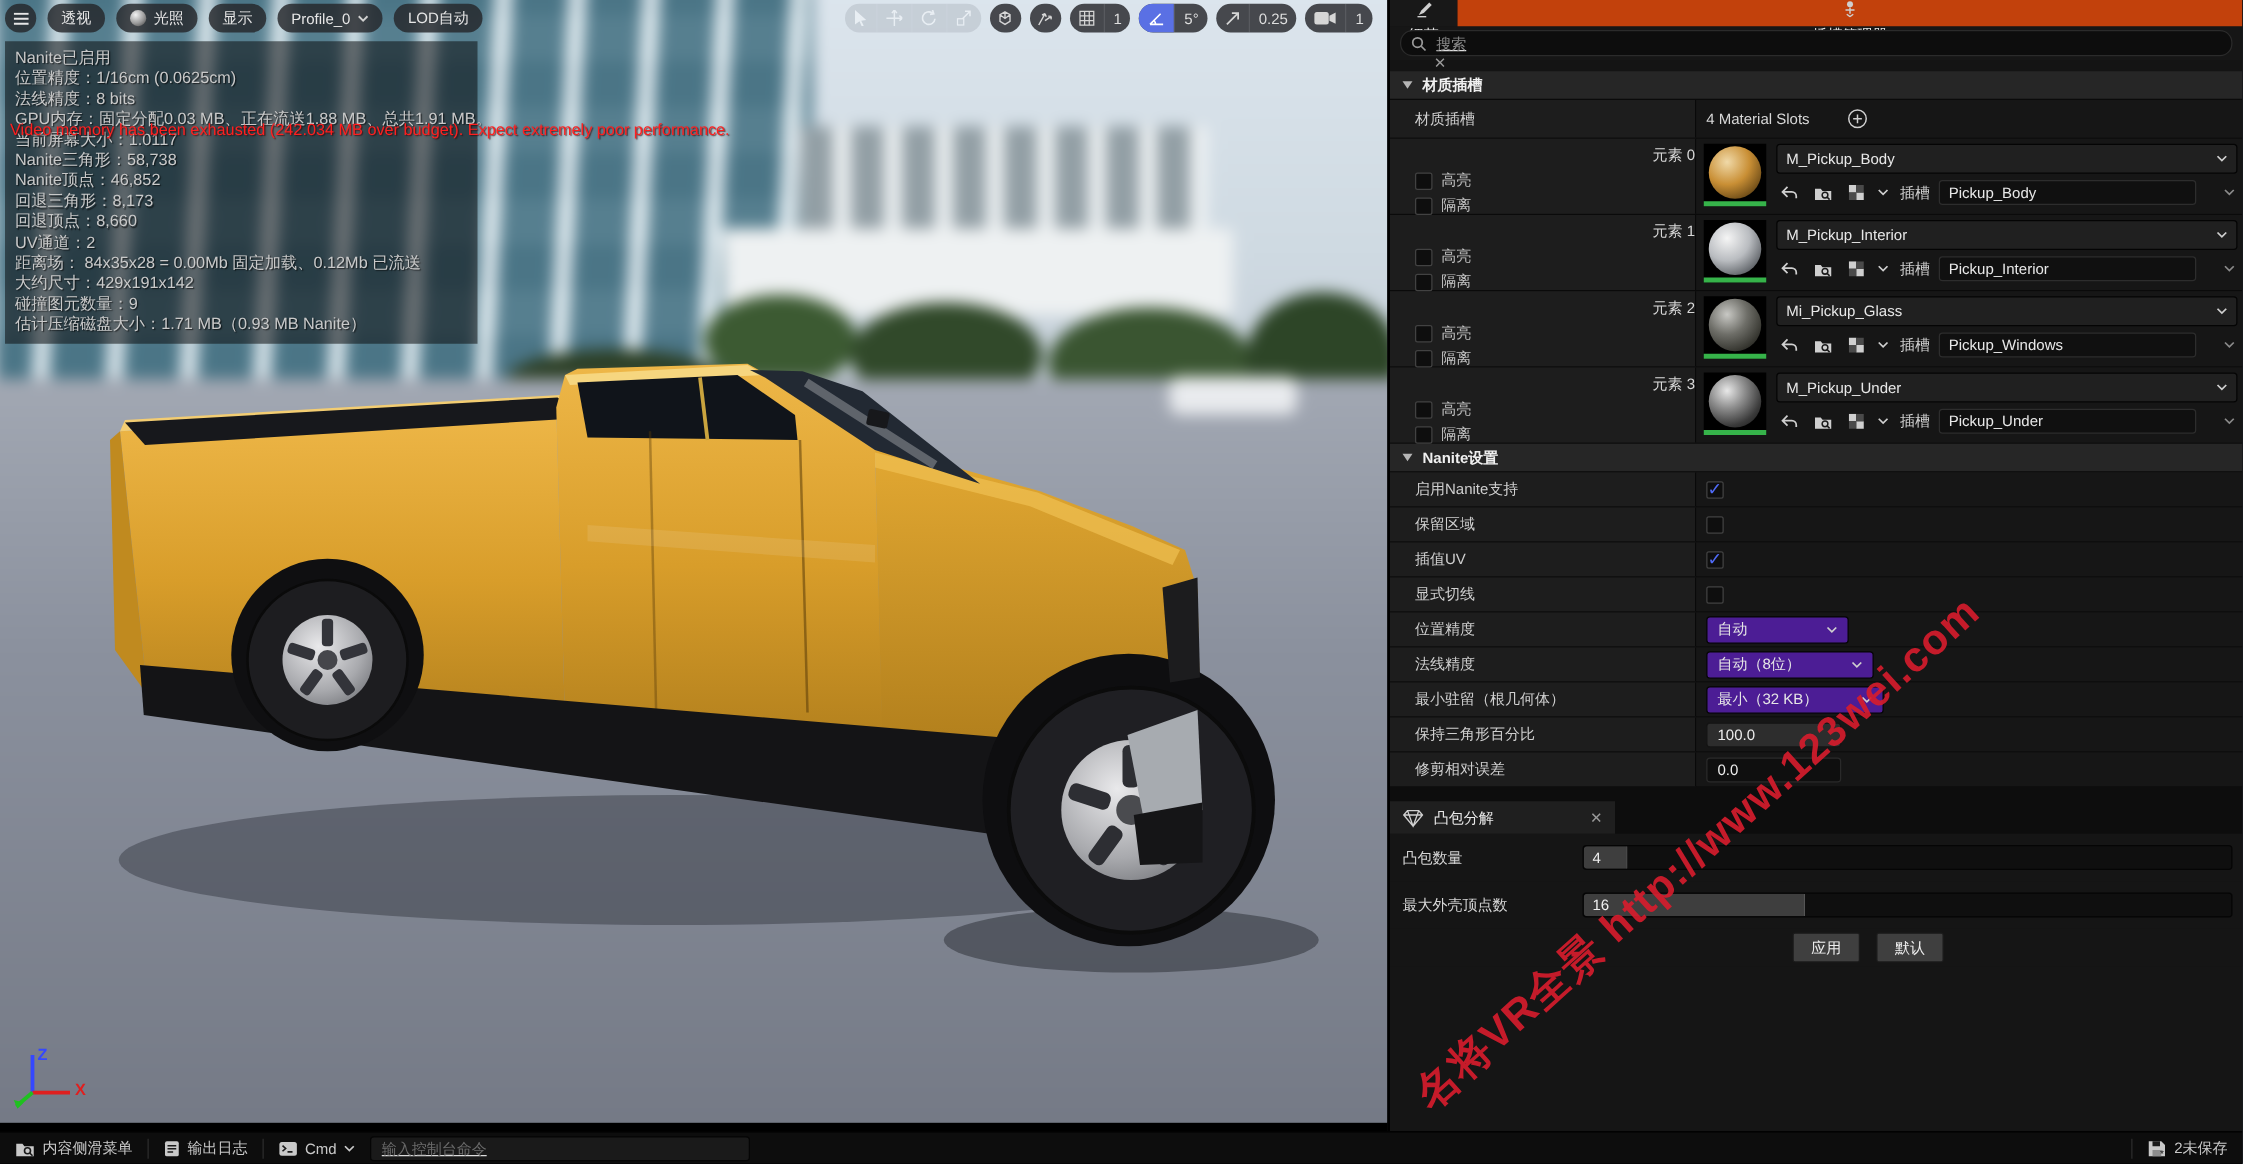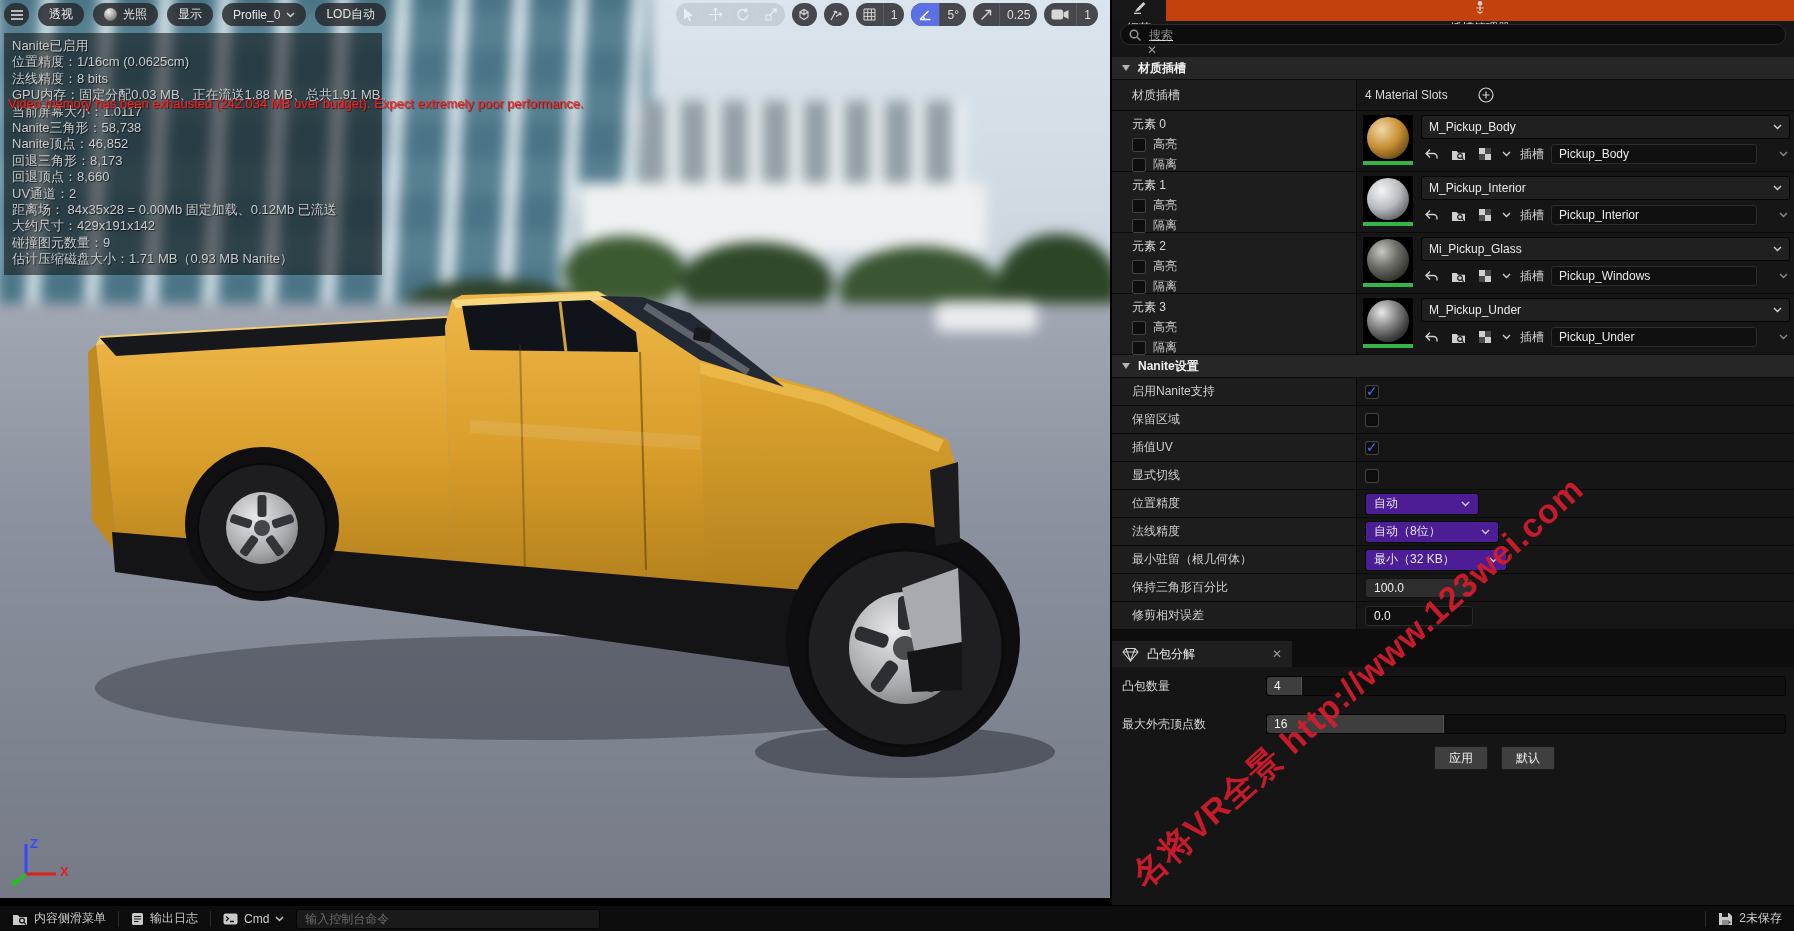--- a/index.html
+++ b/index.html
@@ -67,21 +67,21 @@
   .spacer8{height:9px;background:#141414;}
   .cat{height:22px;background:#262626;display:flex;align-items:center;gap:8px;padding-left:10px;
        font-size:12px;font-weight:bold;color:#f0f0f0;border-bottom:1px solid #0a0a0a;}
   .tri{width:0;height:0;border-left:4px solid transparent;border-right:4px solid transparent;border-top:6px solid #b5b5b5;}
   .grid-row{display:flex;border-bottom:1px solid #0a0a0a;}
   .gl{width:245px;background:#1d1d1d;border-right:1px solid #090909;display:flex;align-items:center;padding-left:20px;box-sizing:border-box;color:#cfcfcf;}
   .gv{flex:1;background:#161616;display:flex;align-items:center;padding-left:8px;}
   .slotsrow{height:30px;}
   .pluscirc{margin-left:30px;}
   
-  .el-row{display:flex;height:60px;border-bottom:1px solid #0a0a0a;}
+  .el-row{display:flex;height:60px;border-bottom:1px solid #0a0a0a;text-align:right;}
   .el-left{width:245px;background:#1d1d1d;border-right:1px solid #090909;box-sizing:border-box;padding:5px 0 0 20px;}
   .el-label{font-size:12px;color:#d9d9d9;}
   .cb-line{display:flex;align-items:center;gap:7px;margin-top:3px;}
   .cb-line span{color:#c4c4c4;}
   .checkbox{width:14px;height:14px;background:#0e0e0e;border:1px solid #424242;border-radius:2px;position:relative;box-sizing:border-box;}
   .checkbox.on::after{content:"✓";position:absolute;left:0px;top:-3px;color:#4f6af5;font-size:14px;font-weight:bold;}
   .el-right{flex:1;background:#161616;display:flex;gap:8px;padding:4px 4px 4px 6px;box-sizing:border-box;}
   .thumb{width:50px;height:50px;background:#000;position:relative;flex:0 0 auto;}
   .thumb .sphere{position:absolute;left:4px;top:2px;width:42px;height:42px;border-radius:50%;}
   .thumb::after{content:"";position:absolute;left:0;right:0;bottom:0;height:4px;background:#36b34a;}
@@ -119,21 +119,21 @@
   .panel-rest{flex:1;background:#151515;}
   .watermark{position:absolute;left:1122px;top:864px;z-index:20;transform:rotate(-42deg);transform-origin:0 0;
      font-size:34px;font-weight:bold;color:rgba(213,28,44,.92);white-space:nowrap;pointer-events:none;letter-spacing:1px;}
 
   
   #bottombar{position:absolute;left:0;top:905px;width:1794px;height:26px;background:#0d0d0d;border-top:1px solid #000;
      display:flex;align-items:center;box-sizing:border-box;padding:0 8px;gap:8px;}
   .bb-item{display:flex;align-items:center;gap:6px;color:#c9c9c9;font-size:12px;padding:0 4px;height:100%;}
   .bb-sep{width:1px;height:16px;background:#2c2c2c;}
   .console{width:286px;height:18px;background:#1a1a1a;border:1px solid #050505;border-radius:3px;color:#ddd;
-     padding:0 8px;font-size:12px;font-family:inherit;outline:none;}
+     padding:0 8px;font-size:12px;font-family:inherit;outline:none;text-decoration:underline;}
   .console::placeholder{color:#6a6a6a;}
   .bb-right{margin-left:auto;display:flex;align-items:center;gap:8px;height:100%;}
 </style>
 </head>
 <body>
 
 <div id="root">
 
   <div id="viewport">
     <div id="scene">

